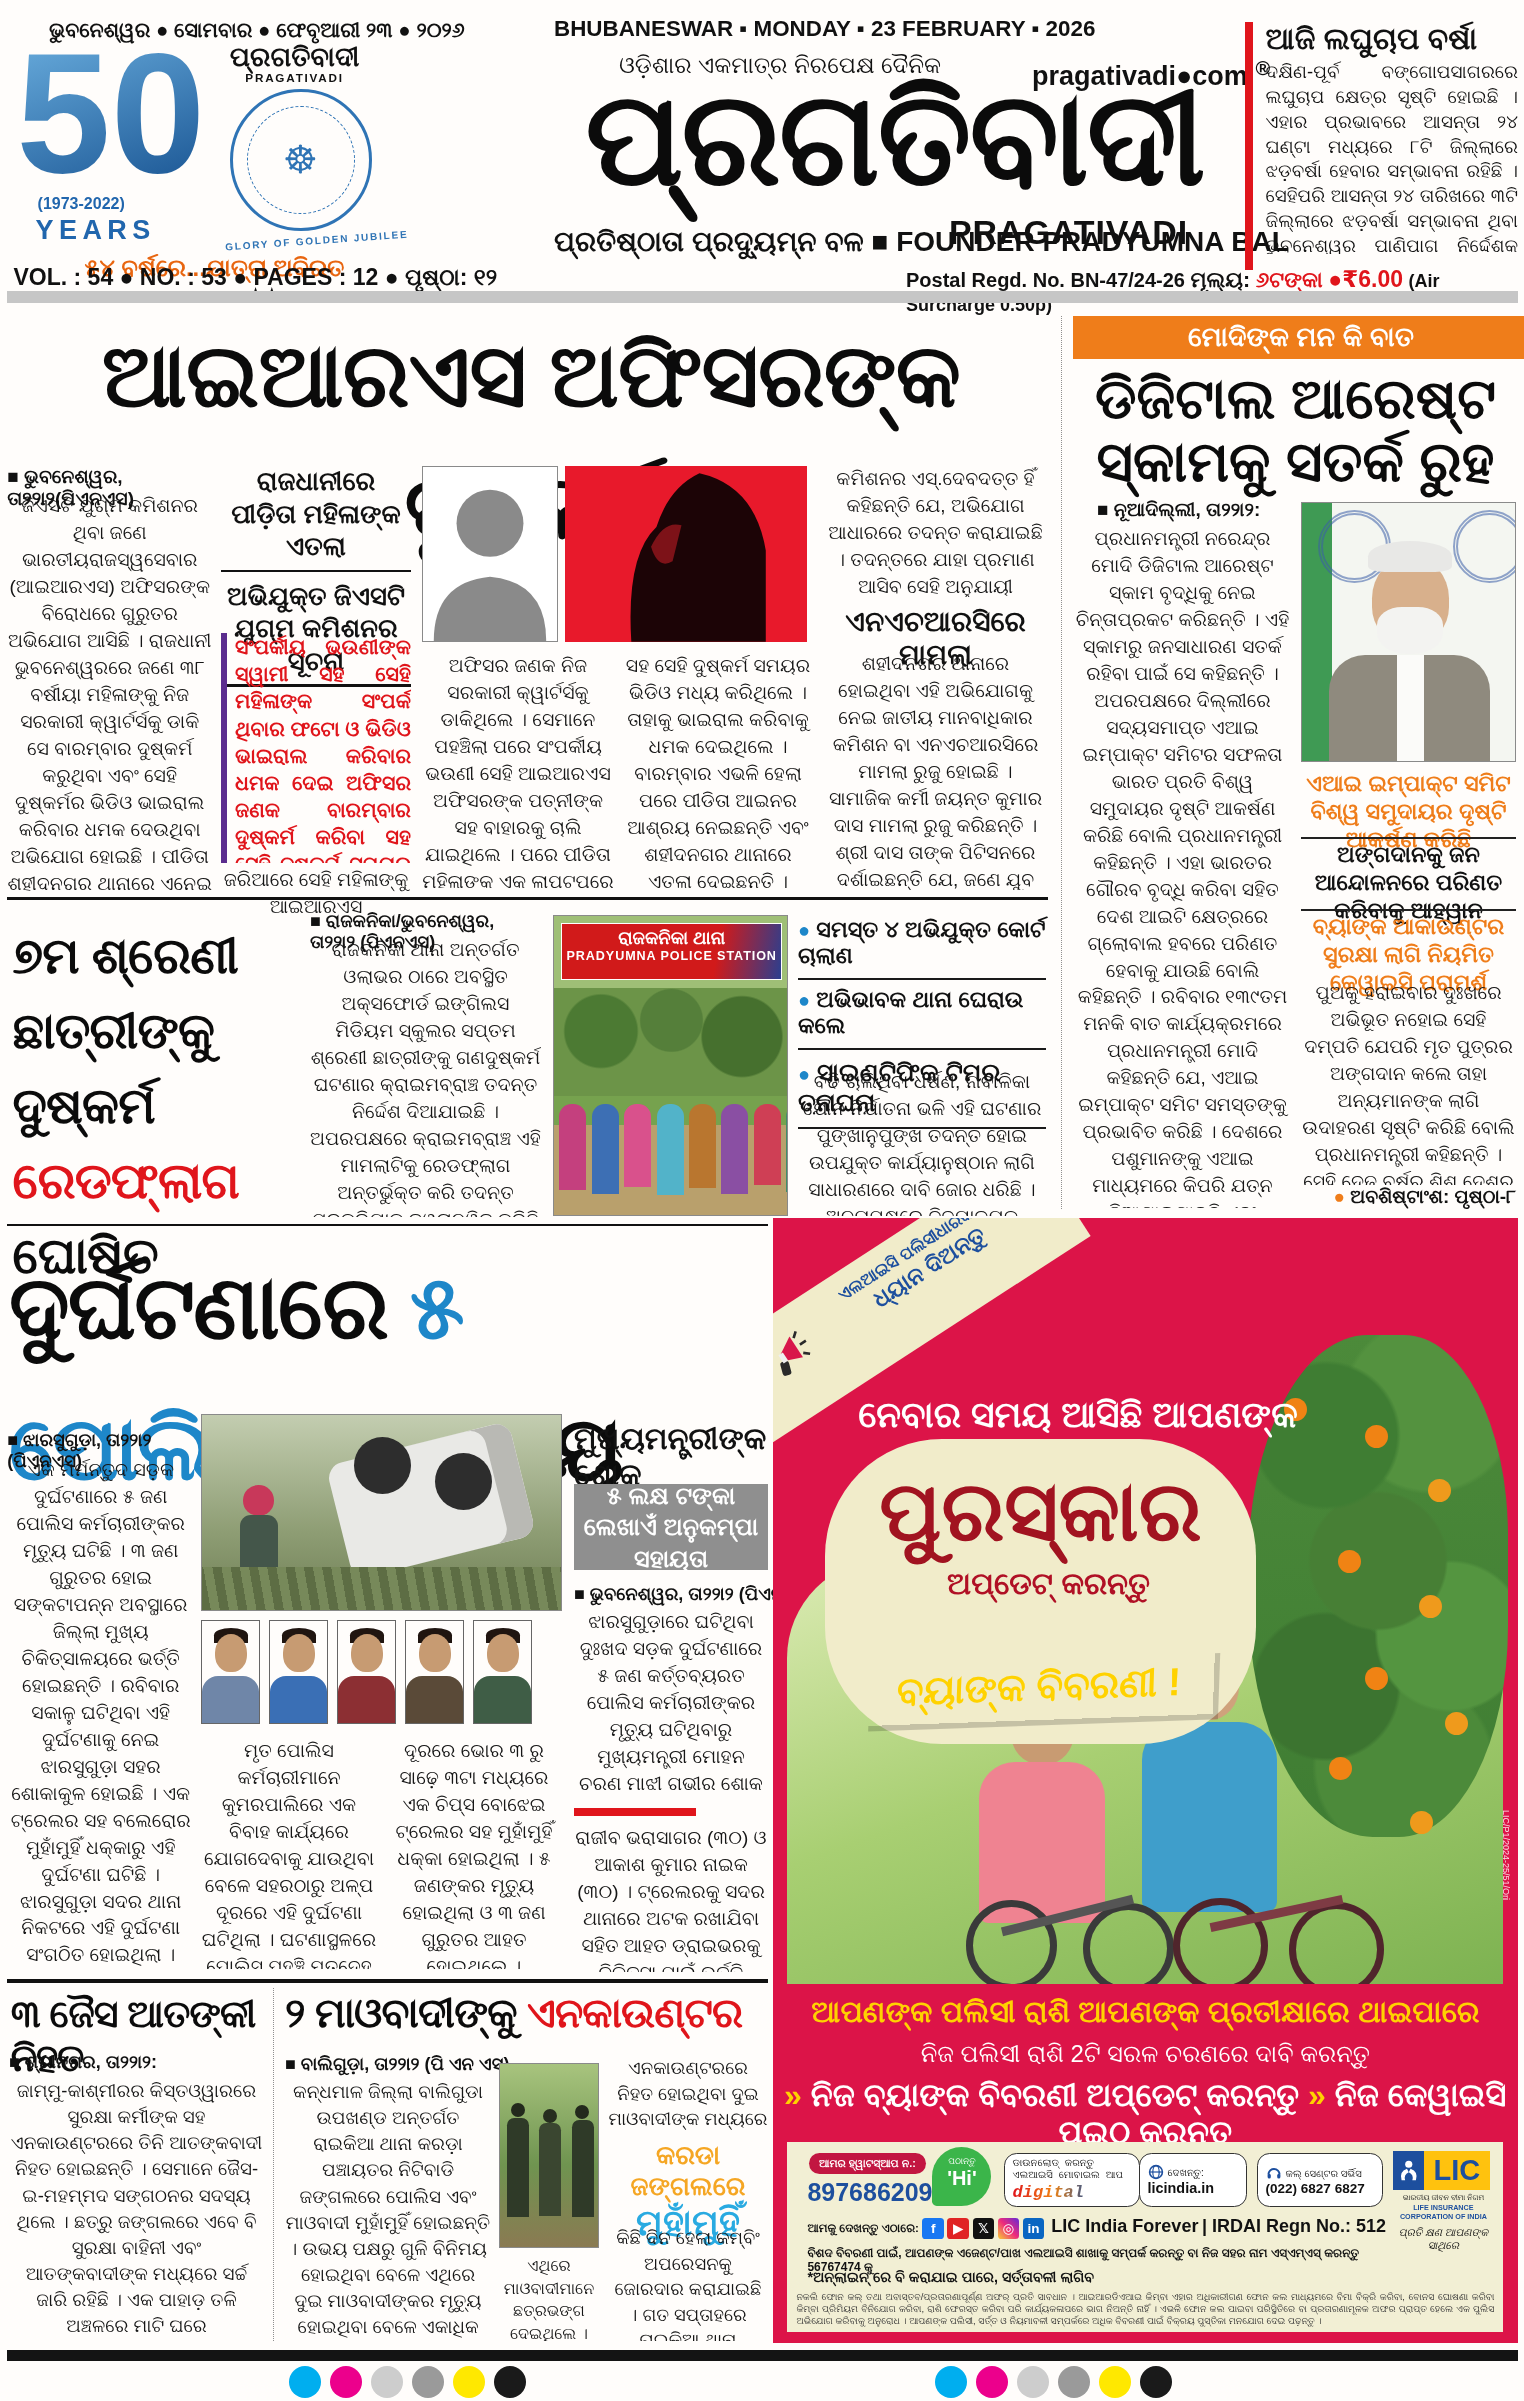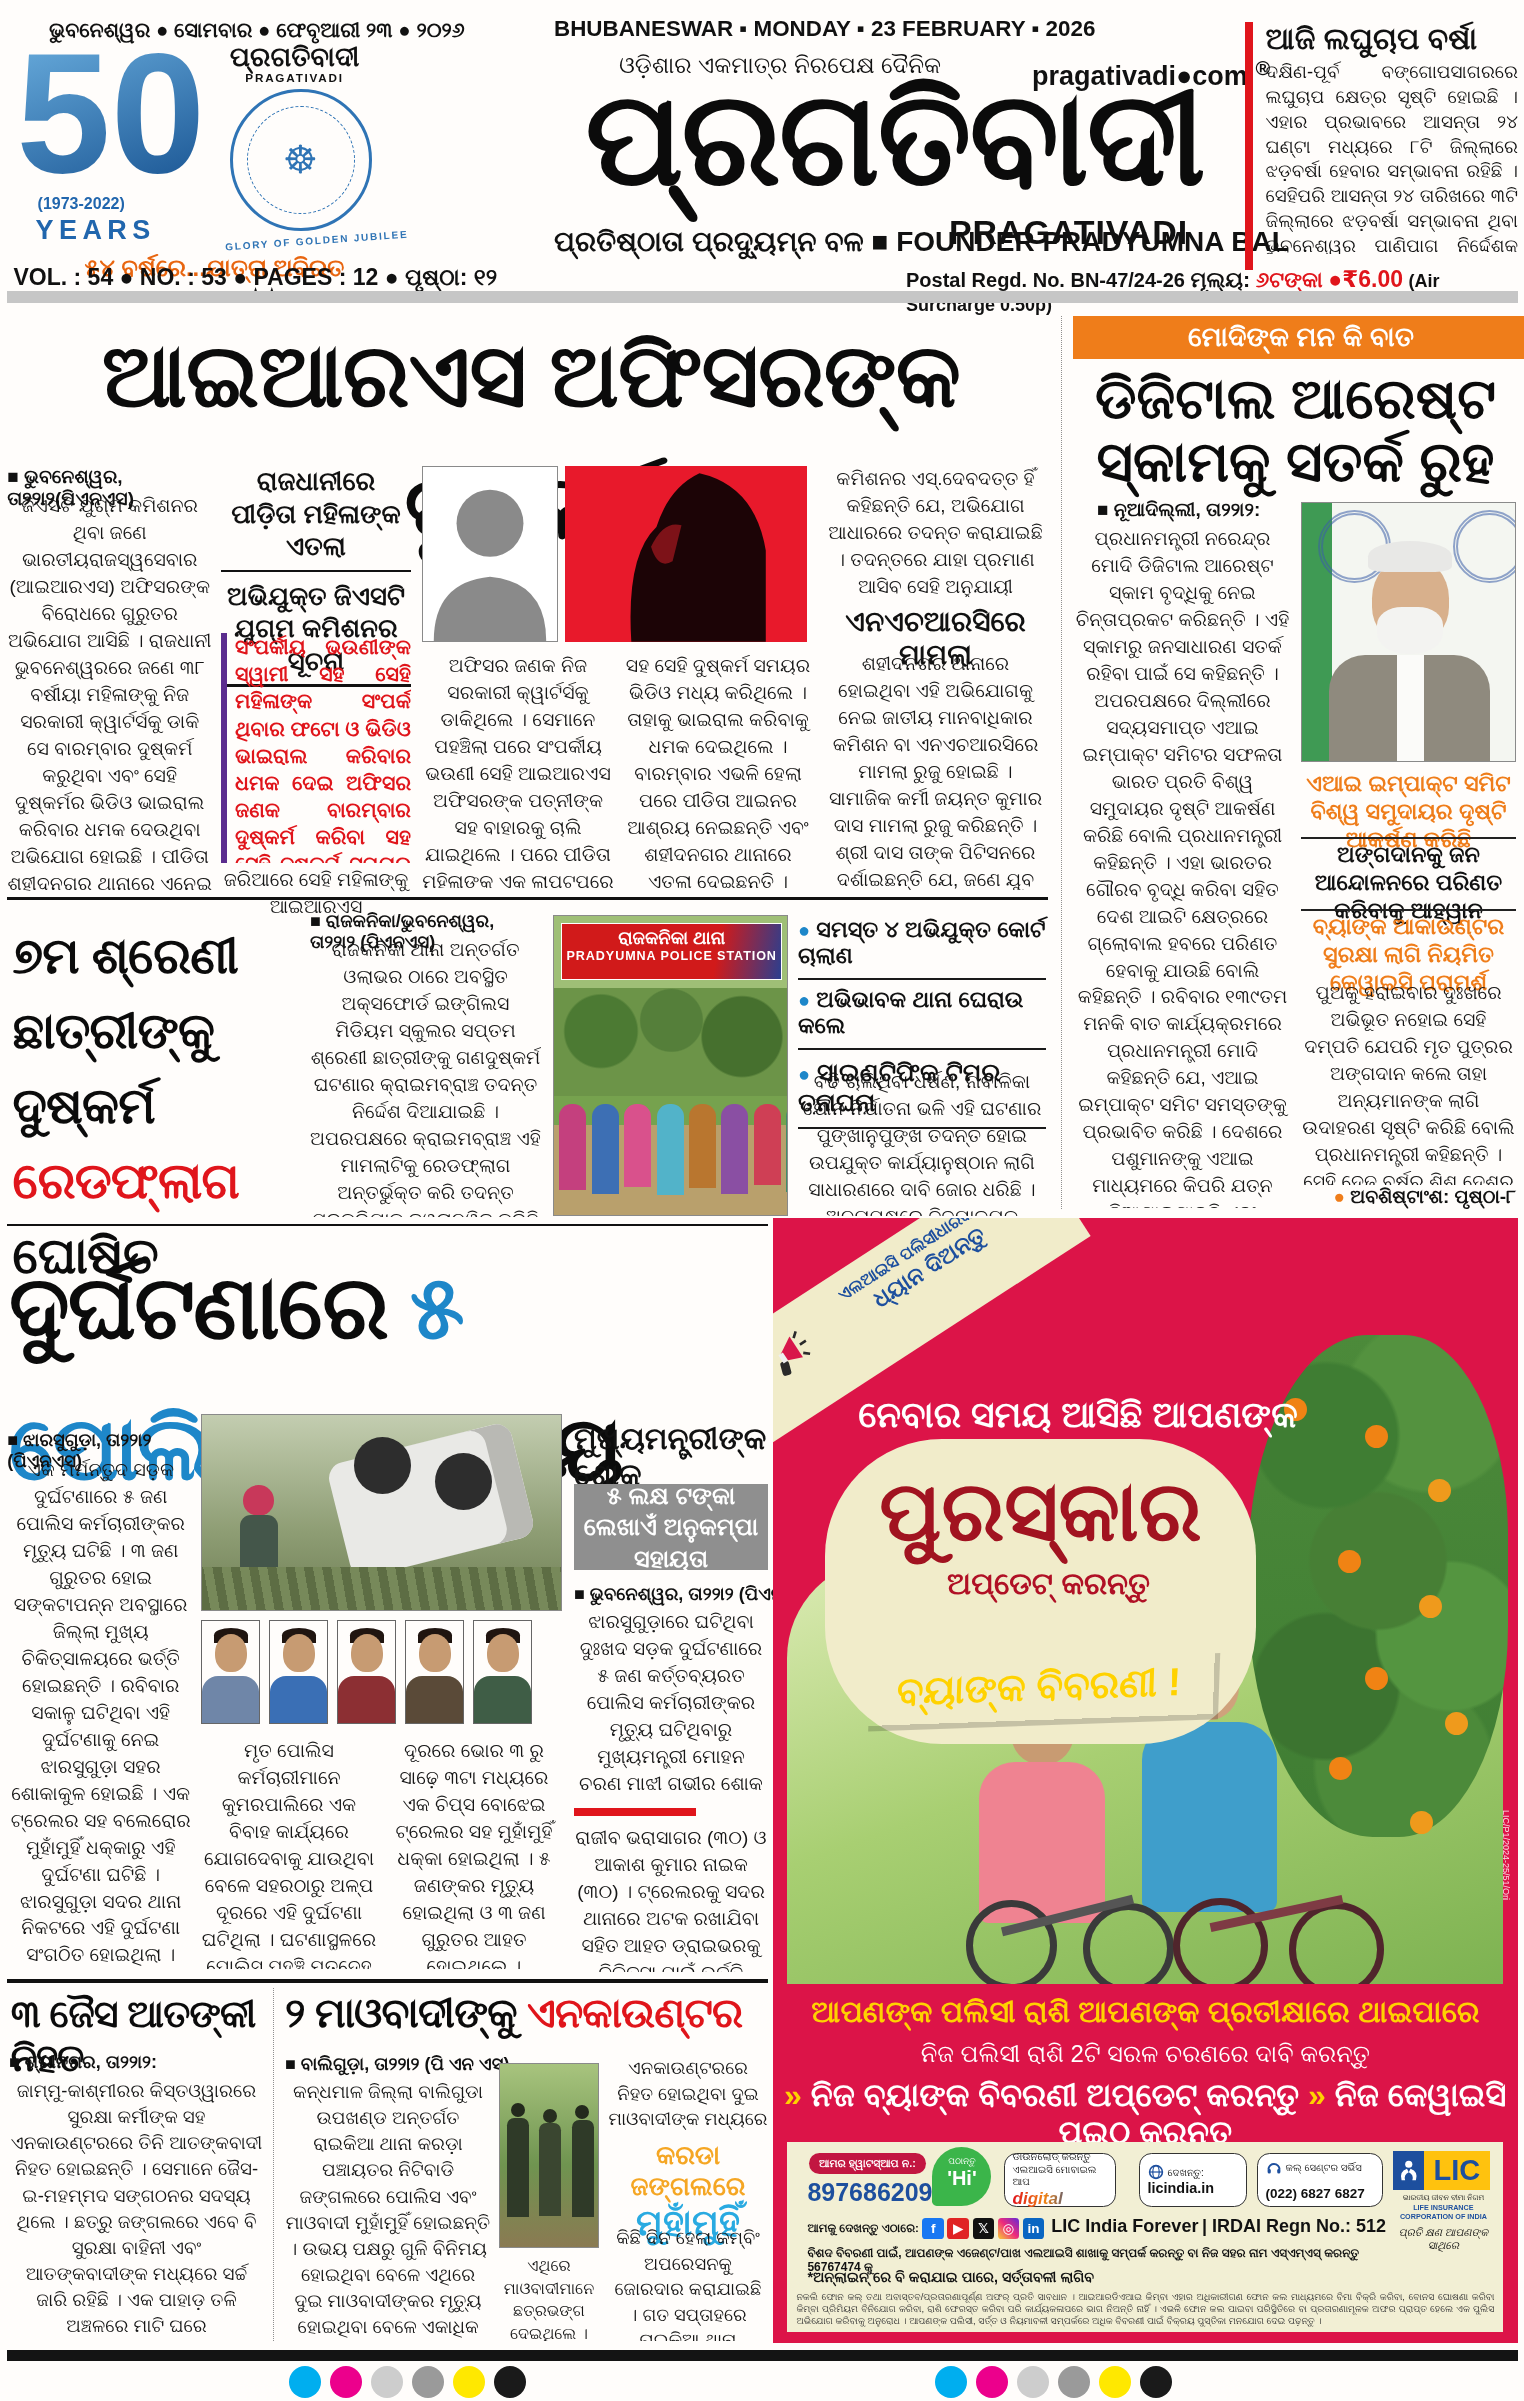--- a/index.html
+++ b/index.html
@@ -331,35 +331,35 @@
       <span>ନିଜ କେୱାଇସି ପଇଠ କରନ୍ତୁ</span>
     </div>
 
     <div class="abs" style="left:14.4px;top:924px;width:716px;height:190px;background:#f2efd4;">
       <div class="abs c" style="left:21.5px;top:10.8px;width:117px;height:21.5px;line-height:21.5px;border-radius:10.8px;background:#c21641;color:#fff;font-size:10.8px;font-weight:bold;">ଆମର ହ୍ୱାଟସ୍ଆପ ନ.:</div>
       <div class="abs b" style="left:20px;top:36px;font-size:25px;color:#1d4f9e;">8976862090</div>
       <div class="abs c" style="left:145px;top:5.4px;width:59px;height:59px;border-radius:50% 50% 50% 8%;background:#3bb54a;color:#fff;">
         <div style="font-size:9px;padding-top:9px;">ପଠାନ୍ତୁ</div>
         <div class="b" style="font-size:20px;">'Hi'</div>
       </div>
-      <div class="abs adbox" style="left:217px;top:10.8px;width:112px;height:54px;">
+      <div class="abs adbox" style="left:217px;top:10.8px;width:136px;height:54px;font-family:Liberation Mono, monospace;">
         <div class="sm">ଡାଉନଲୋଡ୍ କରନ୍ତୁ</div>
         <div class="sm">ଏଲଆଇସି ମୋବାଇଲ ଆପ</div>
         <div class="b" style="font-size:17px;font-style:italic;background:linear-gradient(90deg,#e0151b,#f08314,#1d4f9e,#3bb54a);-webkit-background-clip:text;background-clip:text;color:#1d4f9e;-webkit-text-fill-color:transparent;">digital</div>
       </div>
       <div class="abs adbox" style="left:352px;top:10.8px;width:108px;height:54px;">
         <div><svg width="16" height="16" viewBox="0 0 20 20" style="vertical-align:middle;">
               <circle cx="10" cy="10" r="8" fill="none" stroke="#1d4f9e" stroke-width="2"></circle>
               <ellipse cx="10" cy="10" rx="4" ry="8" fill="none" stroke="#1d4f9e" stroke-width="1.5"></ellipse>
               <path d="M2 10 h16" stroke="#1d4f9e" stroke-width="1.5"></path>
             </svg>
         <span class="sm">ଦେଖନ୍ତୁ:</span></div>
         <div class="b" style="font-size:14.4px;">licindia.in</div>
       </div>
-      <div class="abs adbox" style="left:470px;top:10.8px;width:126px;height:54px;justify-content:space-between;">
+      <div class="abs adbox" style="left:470px;top:10.8px;width:126px;height:54px;">
         <div><svg width="16" height="16" viewBox="0 0 20 20" style="vertical-align:middle;">
               <path d="M3 12 a7 7 0 0 1 14 0" fill="none" stroke="#1d4f9e" stroke-width="2.5"></path>
               <rect x="2" y="11" width="4" height="6" rx="2" fill="#1d4f9e"></rect>
               <rect x="14" y="11" width="4" height="6" rx="2" fill="#1d4f9e"></rect>
             </svg>
         <span class="sm">କଲ୍ ସେଣ୍ଟର ସର୍ଭିସ</span></div>
         <div class="b" style="font-size:13.5px;">(022) 6827 6827</div>
       </div>
 
       <div class="abs" style="left:606px;top:9px;width:100px;">

